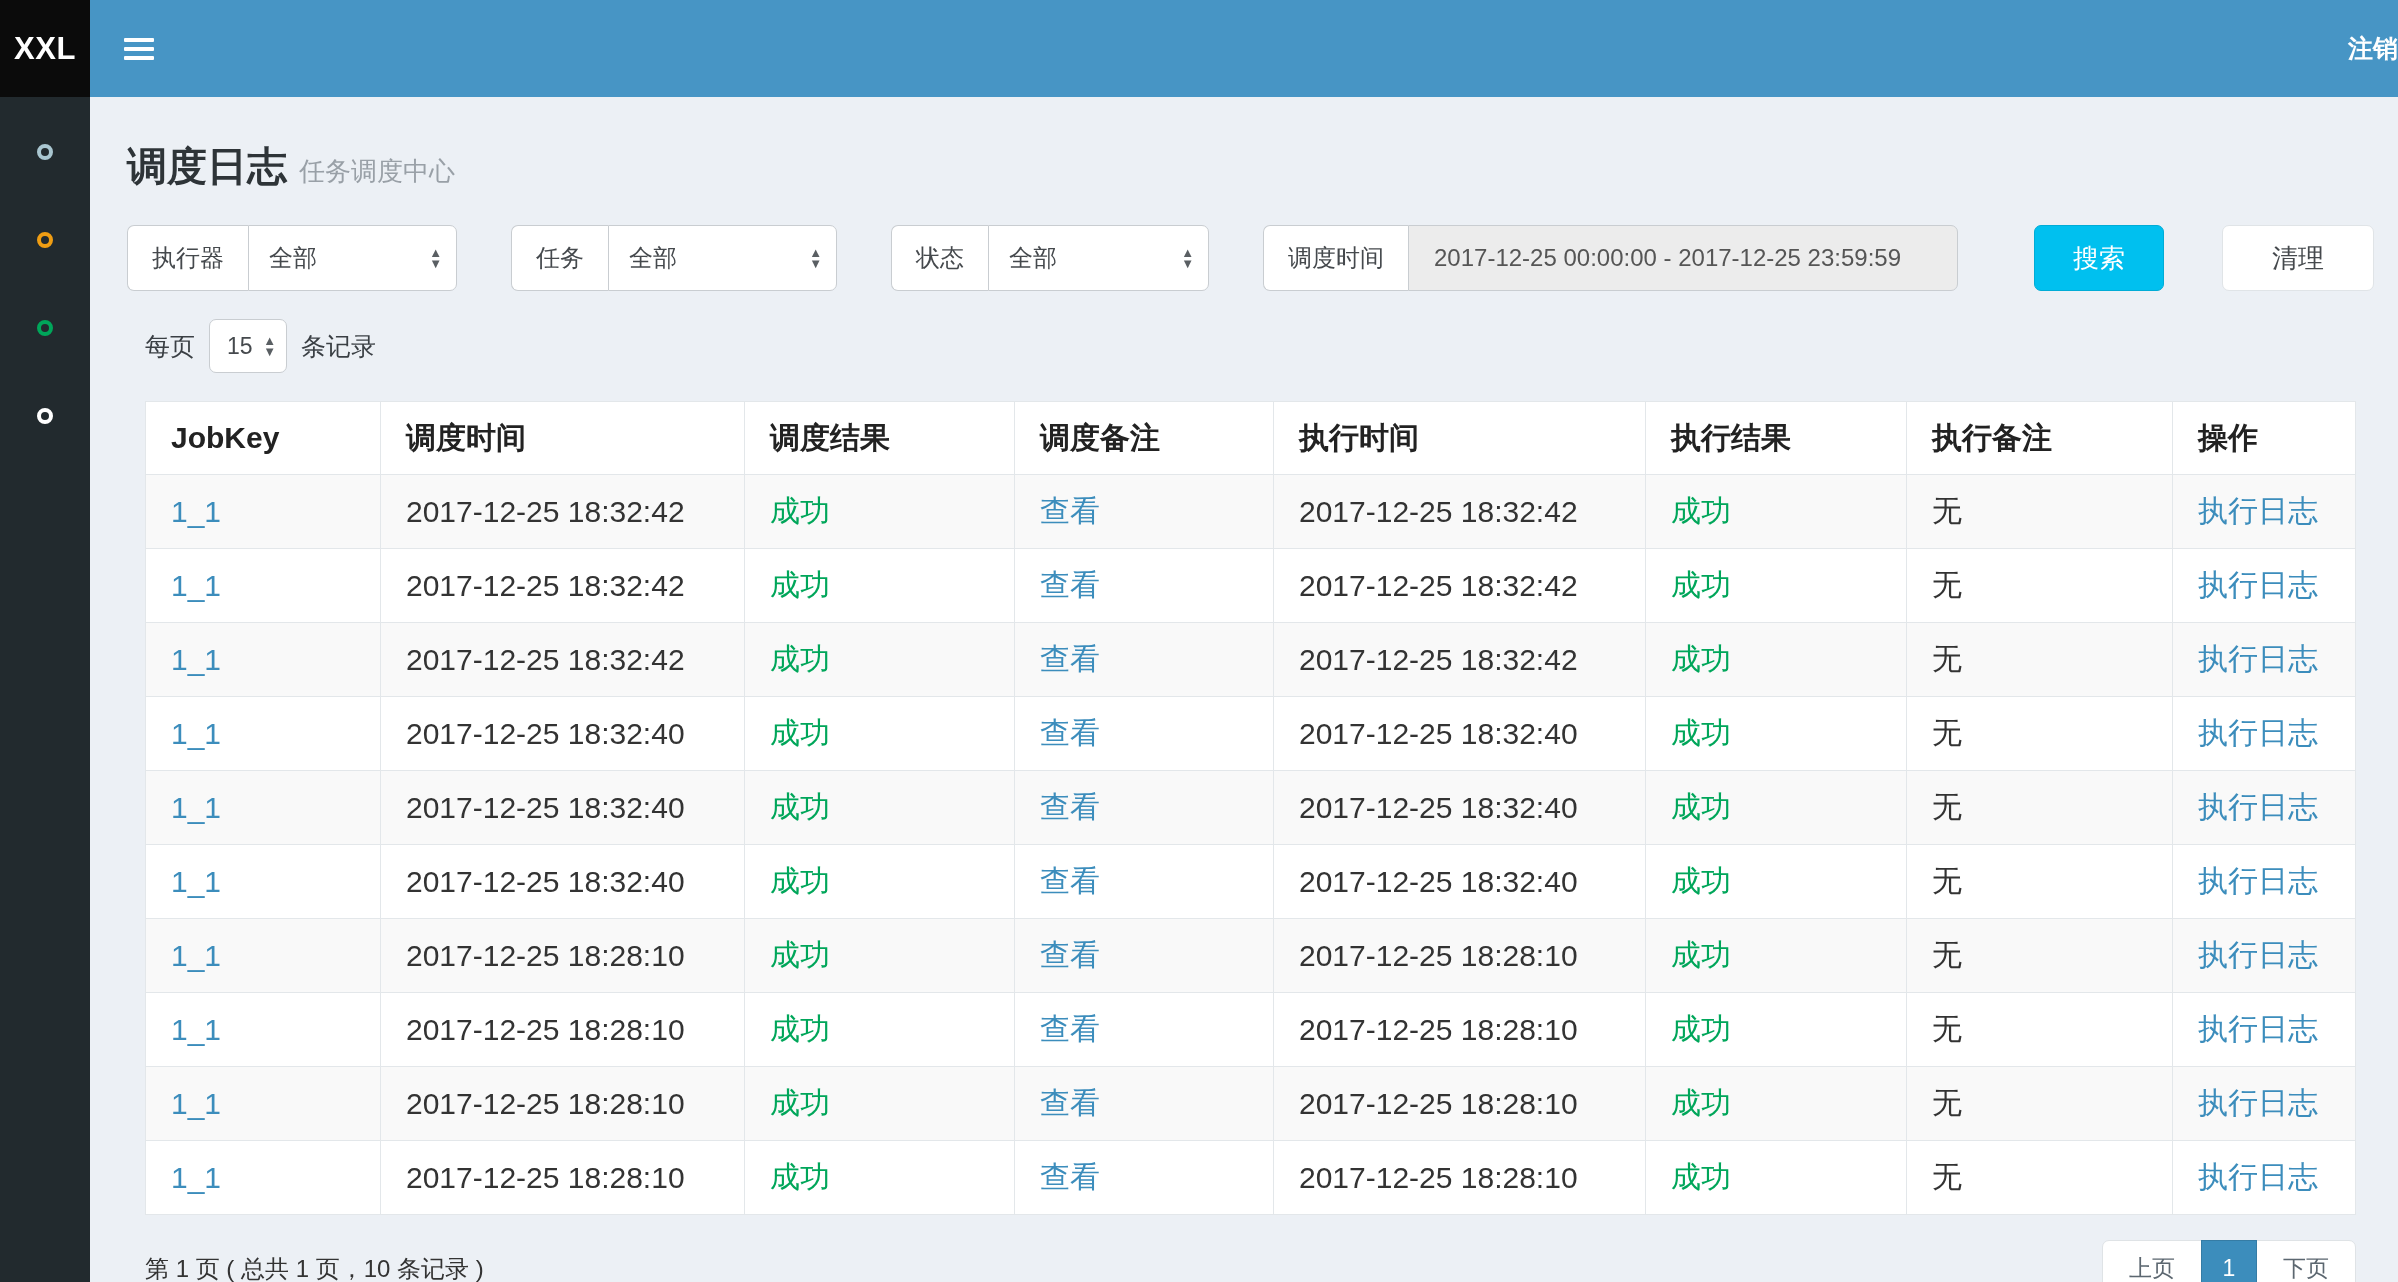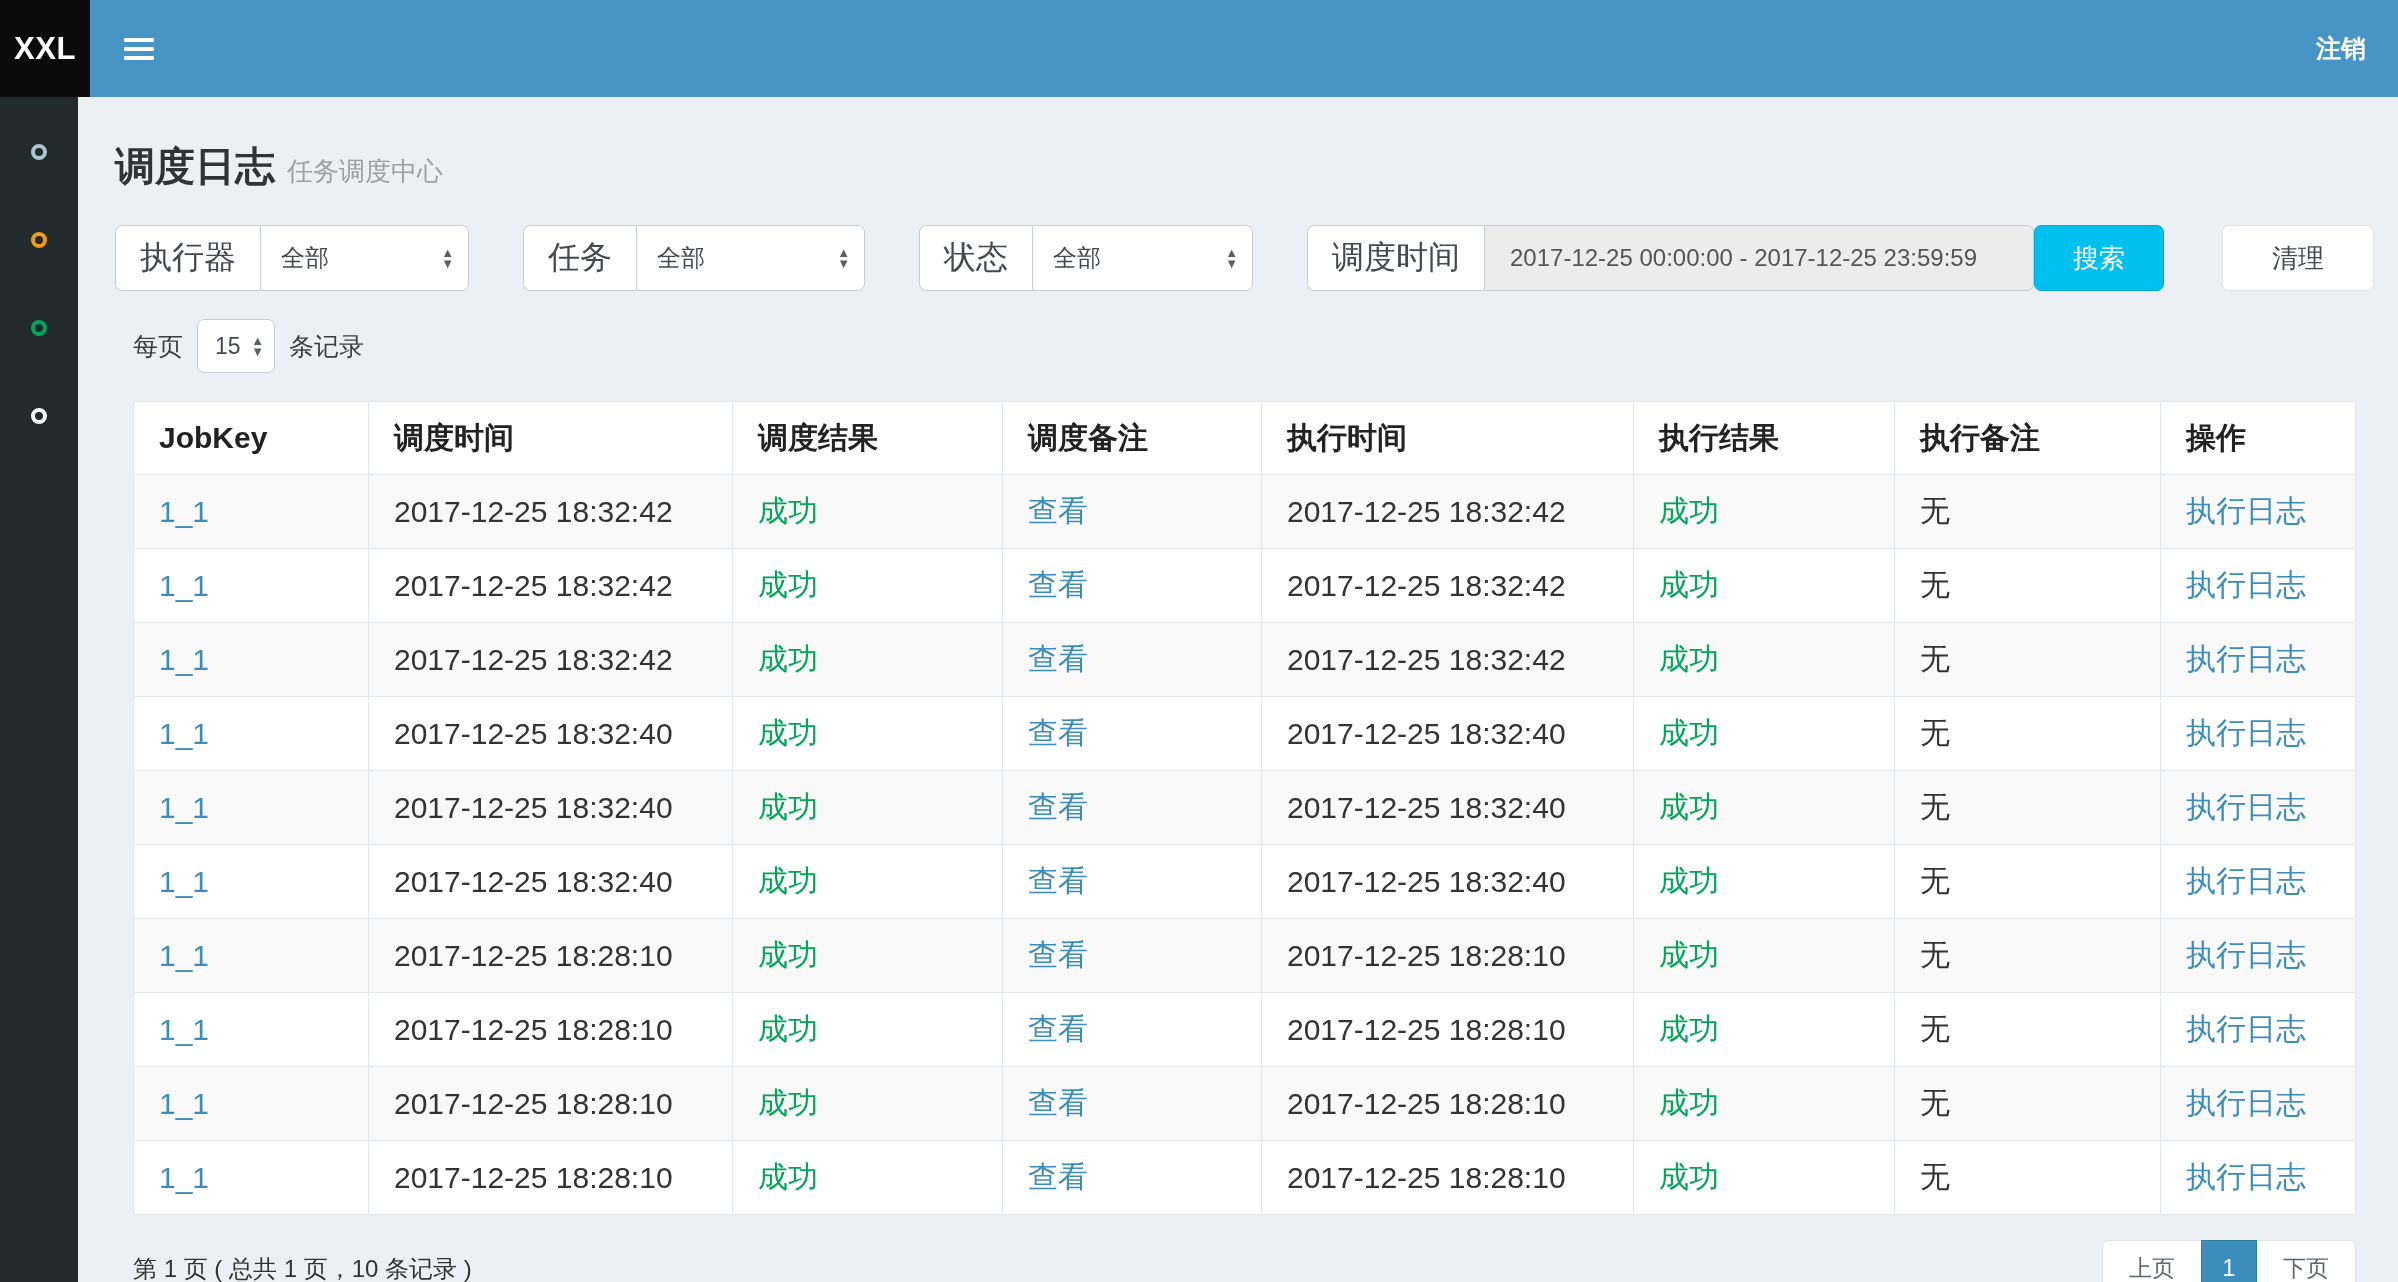--- a/index.html
+++ b/index.html
@@ -14,37 +14,37 @@
   }
   
   .navbar { height:97px; display:flex; }
   .logo {
     width:90px; background:var(--logo_bg); color:#fff; font-weight:bold; font-size:31px;
     display:flex; align-items:center; justify-content:center; letter-spacing:0.5px;
   }
   .nav-main { flex:1; background:var(--navbar_bg); display:flex; align-items:center; }
   .hamburger { margin-left:34px; width:30px; height:22px; display:flex; flex-direction:column; justify-content:space-between; cursor:pointer; }
   .hamburger i { display:block; height:4px; background:#fff; border-radius:1px; }
-  .logout { margin-left:auto; margin-right:32px; color:#fff; font-size:25px; font-weight:bold; text-decoration:none; cursor:pointer; }
+  .logout { margin-left:auto; color:#fff; font-size:25px; font-weight:bold; text-decoration:none; cursor:pointer; }
   
   .layout { display:flex; height:1205px; }
   .sidebar { width:90px; background:var(--sidebar_bg); padding-top:11px; }
   .menu-item { height:88px; display:flex; align-items:center; justify-content:center; cursor:pointer; }
   .circle { width:16px; height:16px; border-radius:50%; border:4px solid #fff; display:block; }
   .content { flex:1; padding:0 24px 0 37px; }
   
   .page-header { margin-top:42px; height:50px; display:flex; align-items:baseline; }
   .page-header h1 { font-size:40px; font-weight:700; color:#2e3438; }
   .page-header .subtitle { font-size:26px; color:#99a0a7; margin-left:12px; font-weight:400; }
   
   .filter-row { display:flex; margin-top:36px; align-items:center; }
   .input-group { display:flex; height:66px; margin-right:54px; }
   .addon {
     background:#fff; border:1px solid #c9cdd1; border-right:none; border-radius:7px 0 0 7px;
-    display:flex; align-items:center; padding:0 24px; font-size:32px; color:#45494d; white-space:nowrap;
+    display:flex; align-items:center; padding:0 24px; font-size:24px; color:#45494d; white-space:nowrap;
   }
   .selectbox, .textbox {
     background:#fff; border:1px solid #c9cdd1; border-radius:0 7px 7px 0;
     display:flex; align-items:center; justify-content:space-between;
     padding:0 14px 0 20px; font-size:24px; color:#45494d; cursor:pointer;
   }
   .textbox { background:#ececec; color:#555; cursor:default; padding-left:25px; }
   .w-exec { width:209px; } .w-job { width:229px; } .w-status { width:221px; } .w-time { width:550px; }
   .arrows { display:flex; flex-direction:column; align-items:center; line-height:0.85; color:#5a5f63; }
   .arrows::before { content:"▲"; font-size:13px; display:block; }

